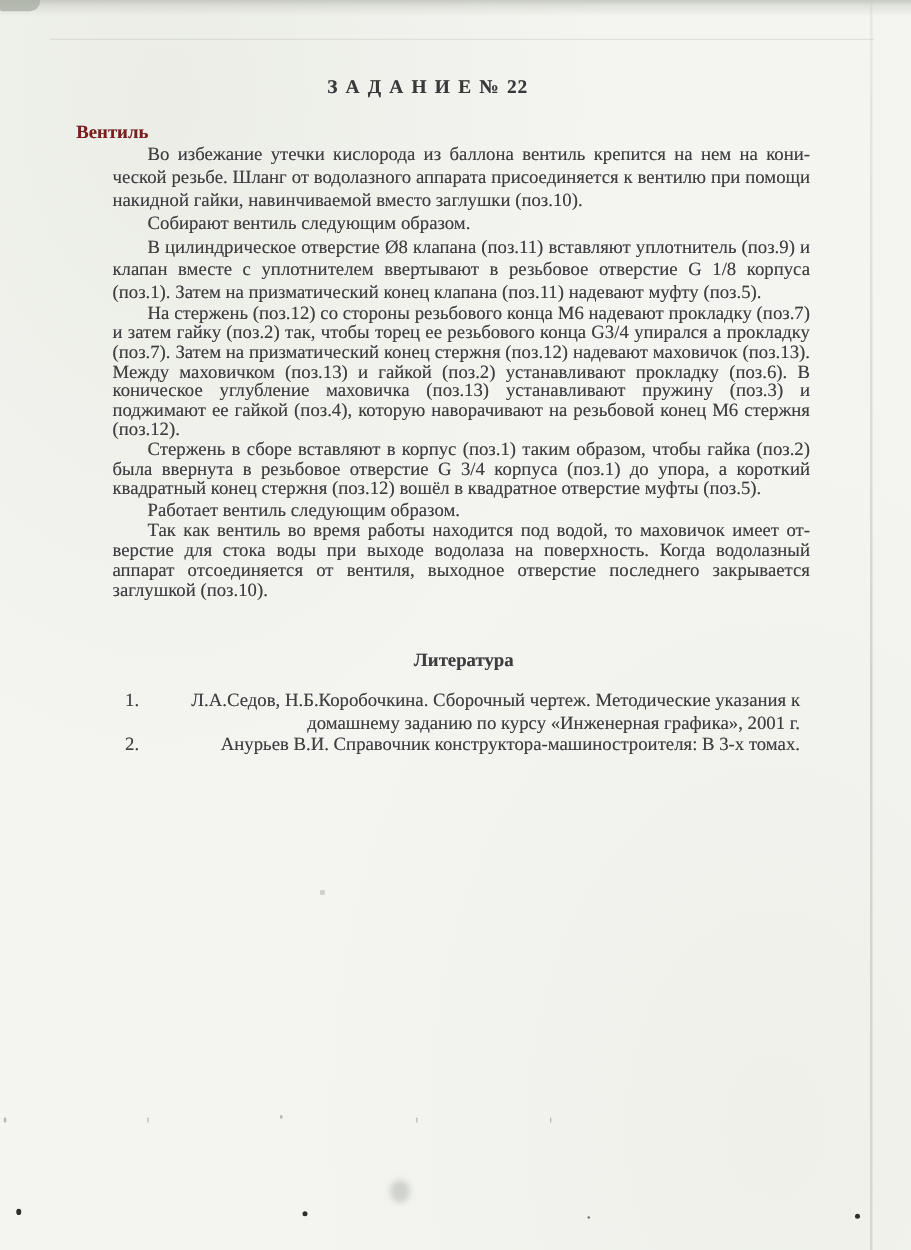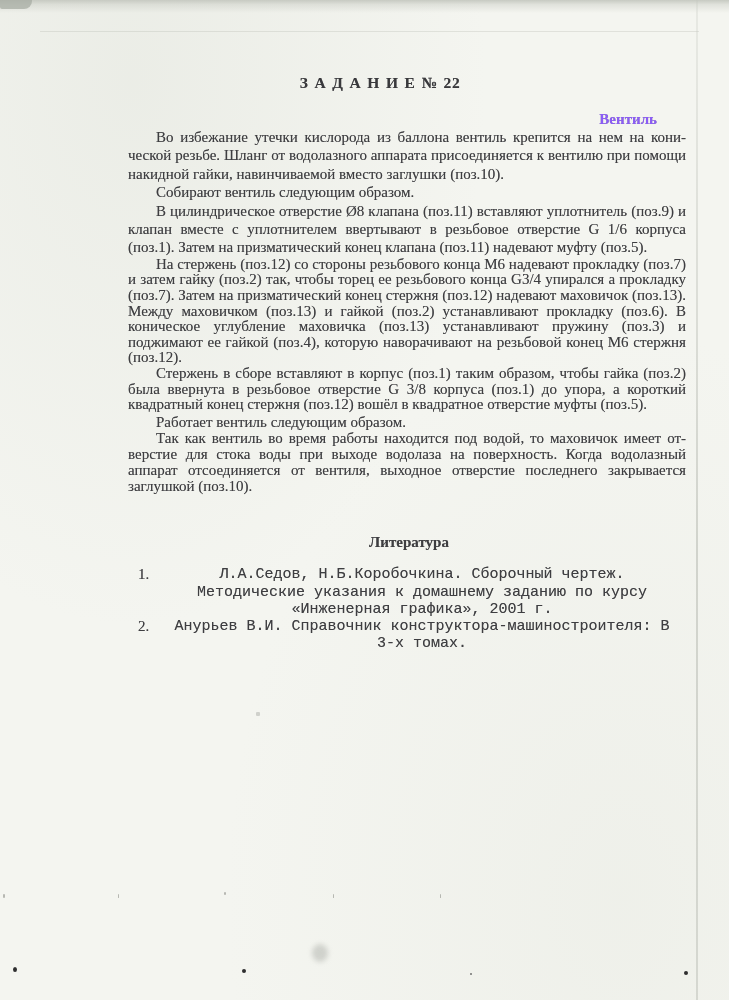--- a/index.html
+++ b/index.html
@@ -12,36 +12,35 @@
     position:relative;
     overflow:hidden;
     background:
       radial-gradient(ellipse at 18% 8%, rgba(214,218,208,0.30), rgba(214,218,208,0) 42%),
       radial-gradient(ellipse at 85% 90%, rgba(222,225,215,0.25), rgba(222,225,215,0) 45%),
       var(--paper);
     font-family:"Liberation Serif","DejaVu Serif",serif;
     color:var(--ink);
   }
   .page{
-    position:absolute;left:90px;top:74px;width:558px;
+    position:absolute;left:90px;top:61px;width:558px;
     text-shadow:0 0 0.5px rgba(72,72,76,0.55);
-    margin-left:38px;
   }
   .doc-title{
     font-size:15.5px;font-weight:bold;text-align:center;
     letter-spacing:0.6px;word-spacing:1.5px;
     line-height:18px;margin:0;
     transform:translateX(-27px);
     color:#39393c;
   }
   .doc-subtitle{
-    font-size:15px;font-weight:bold;text-align:right;
+    font-size:15px;font-weight:bold;text-align:left;
     line-height:18px;margin:18px 0 0 0;
     transform:translateX(-29px);
-    color:#8b5cf6;
+    color:#7f1d1d;
   }
   p.para{
     margin:0;
     font-size:15px;
     line-height:18.4px;
     text-align:justify;
     text-indent:28px;
     hyphens:manual;
     -webkit-hyphens:manual;
   }
@@ -61,21 +60,21 @@
     text-align:center;font-weight:bold;
     transform:translateX(2px);
   }
   .lit-list{margin-top:15px;}
   .lit-item{
     display:flex;
     font-size:15px;line-height:17.2px;
     margin:0;
   }
   .lit-num{flex:none;width:28px;margin-left:10px;}
-  .lit-text{width:512px;text-align:center;font-family:Liberation Mono, monospace;}
+  .lit-text{width:512px;text-align:right;}
 
   
   .top-edge{
     position:absolute;top:0;left:0;right:0;height:13px;
     background:linear-gradient(#c7cac2 0%, rgba(199,202,194,0.45) 35%, rgba(199,202,194,0) 100%);
     pointer-events:none;
   }
   .corner-notch{
     position:absolute;top:0;left:0;width:32px;height:9px;
     background:#a7aca3;border-radius:0 0 8px 2px;opacity:0.75;
@@ -125,23 +124,23 @@
 <div class="speck faint f6"></div>
 <div class="smudge"></div>
 
 <div class="page">
 
   <h1 class="doc-title">З А Д А Н И Е № 22</h1>
   <h2 class="doc-subtitle">Вентиль</h2>
 
   <p class="para">Во избежание утечки кислорода из баллона вентиль крепится на нем на кони­ческой резьбе. Шланг от водолазного аппарата присоединяется к вентилю при помощи накидной гайки, навинчиваемой вместо заглушки (поз.10).</p>
   <p class="para m7">Собирают вентиль следующим образом.</p>
-  <p class="para">В цилиндрическое отверстие Ø8 клапана (поз.11) вставляют уплотнитель (поз.9) и клапан вместе с уплотнителем ввертывают в резьбовое отверстие G 1/6 корпуса (поз.1). Затем на призматический конец клапана (поз.11) надевают муфту (поз.5).</p>
+  <p class="para">В цилиндрическое отверстие Ø8 клапана (поз.11) вставляют уплотнитель (поз.9) и клапан вместе с уплотнителем ввертывают в резьбовое отверстие G 1/8 корпуса (поз.1). Затем на призматический конец клапана (поз.11) надевают муфту (поз.5).</p>
   <p class="para lh-tight">На стержень (поз.12) со стороны резьбового конца М6 надевают прокладку (поз.7) и затем гайку (поз.2) так, чтобы торец ее резьбового конца G3/4 упирался а прокладку (поз.7). Затем на призматический конец стержня (поз.12) надевают ма­ховичок (поз.13). Между маховичком (поз.13) и гайкой (поз.2) устанавливают прокладку (поз.6). В коническое углубление маховичка (поз.13) устанавливают пружину (поз.3) и поджимают ее гайкой (поз.4), которую наворачивают на резь­бовой конец М6 стержня (поз.12).</p>
-  <p class="para lh-tight">Стержень в сборе вставляют в корпус (поз.1) таким образом, чтобы гайка (поз.2) была ввернута в резьбовое отверстие G 3/8 корпуса (поз.1) до упора, а ко­роткий квадратный конец стержня (поз.12) вошёл в квадратное отверстие муфты (поз.5).</p>
+  <p class="para lh-tight">Стержень в сборе вставляют в корпус (поз.1) таким образом, чтобы гайка (поз.2) была ввернута в резьбовое отверстие G 3/4 корпуса (поз.1) до упора, а ко­роткий квадратный конец стержня (поз.12) вошёл в квадратное отверстие муфты (поз.5).</p>
   <p class="para m14">Работает вентиль следующим образом.</p>
   <p class="para lh-semi">Так как вентиль во время работы находится под водой, то маховичок имеет от­верстие для стока воды при выходе водолаза на поверхность. Когда водолазный аппарат отсоединяется от вентиля, выходное отверстие последнего закрывается заглушкой (поз.10).</p>
 
 
   <h3 class="lit-heading">Литература</h3>
 
   <div class="lit-list">
     <div class="lit-item">
       <span class="lit-num">1.</span>
       <span class="lit-text">Л.А.Седов, Н.Б.Коробочкина. Сборочный чертеж. Методические указания к домашнему заданию по курсу «Инженерная графика», 2001 г.</span>

